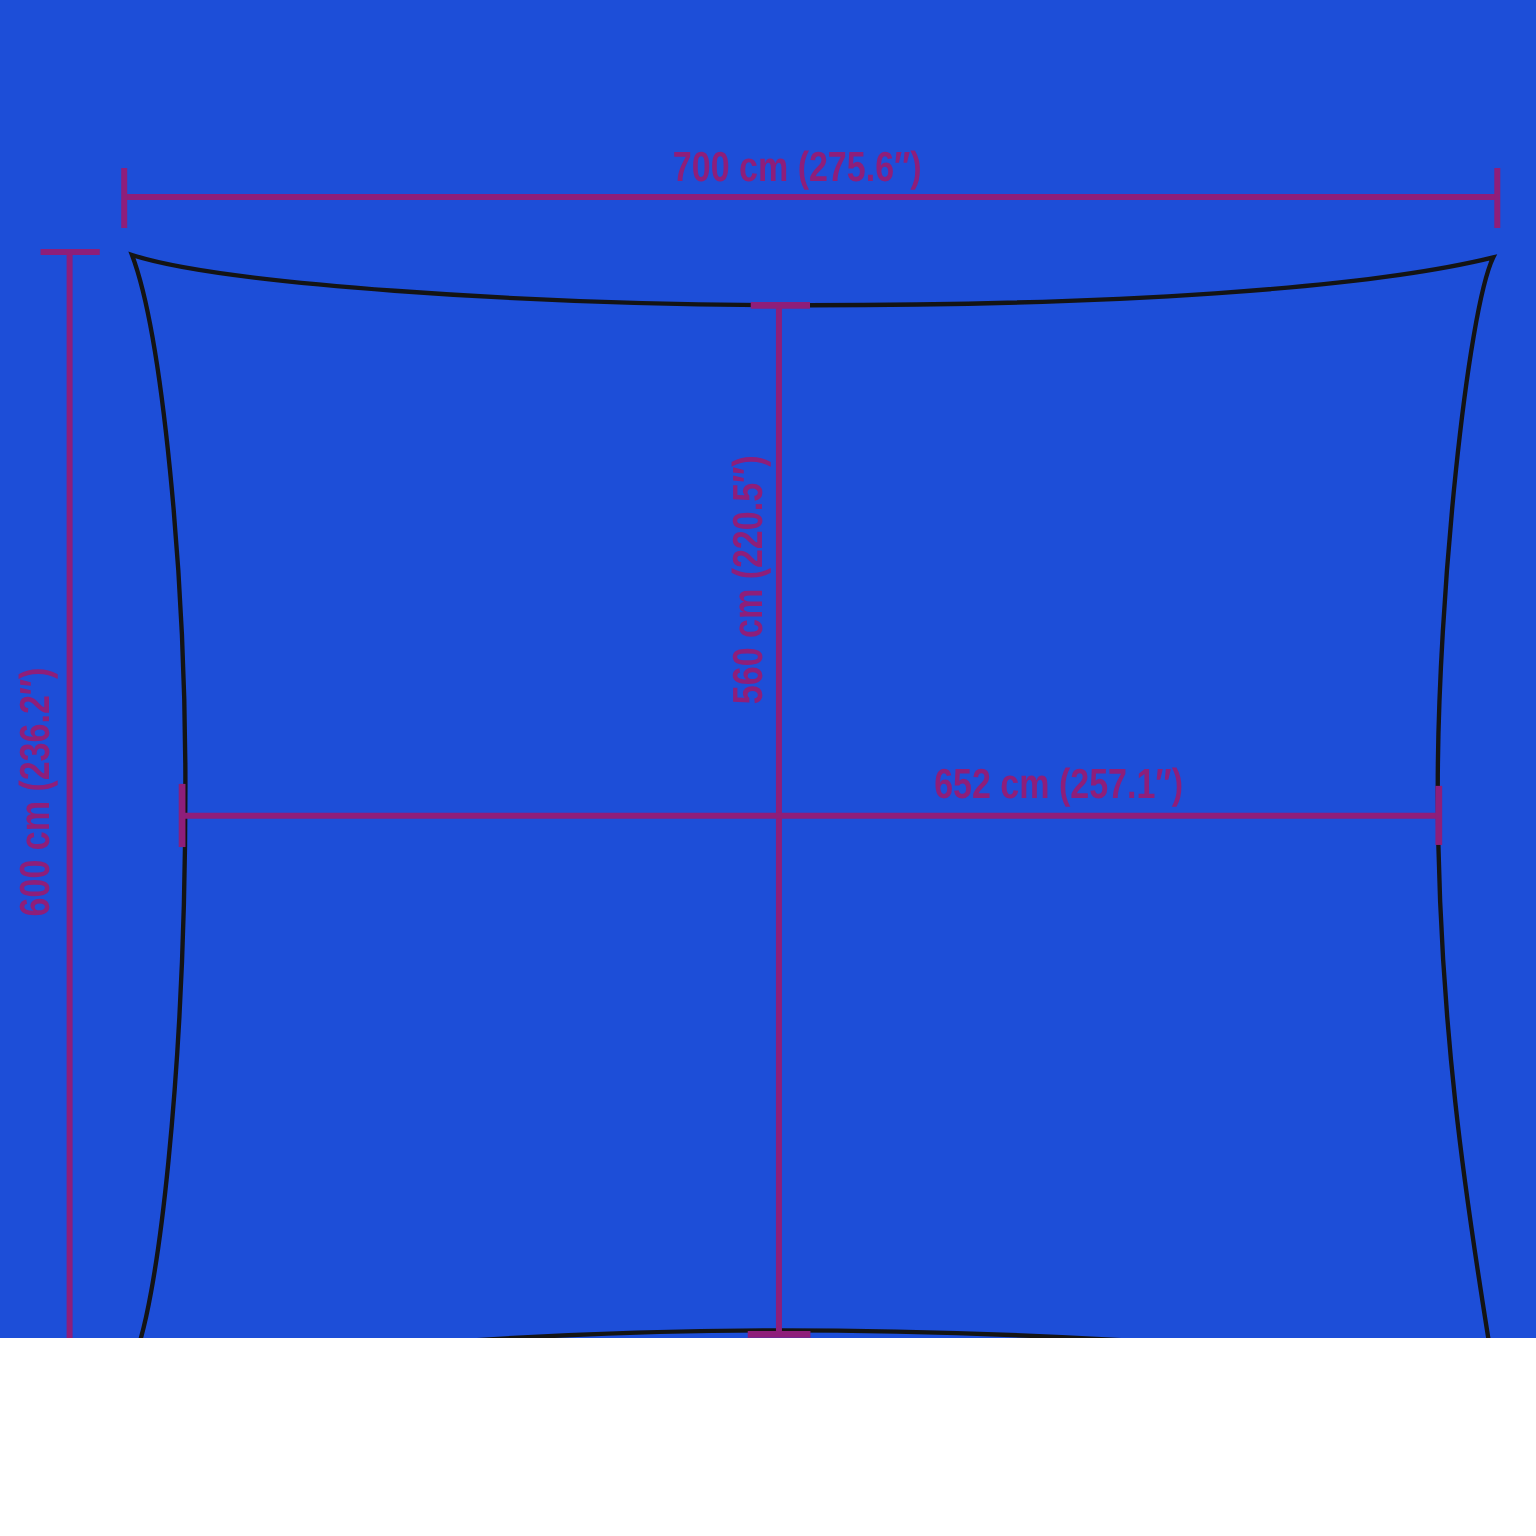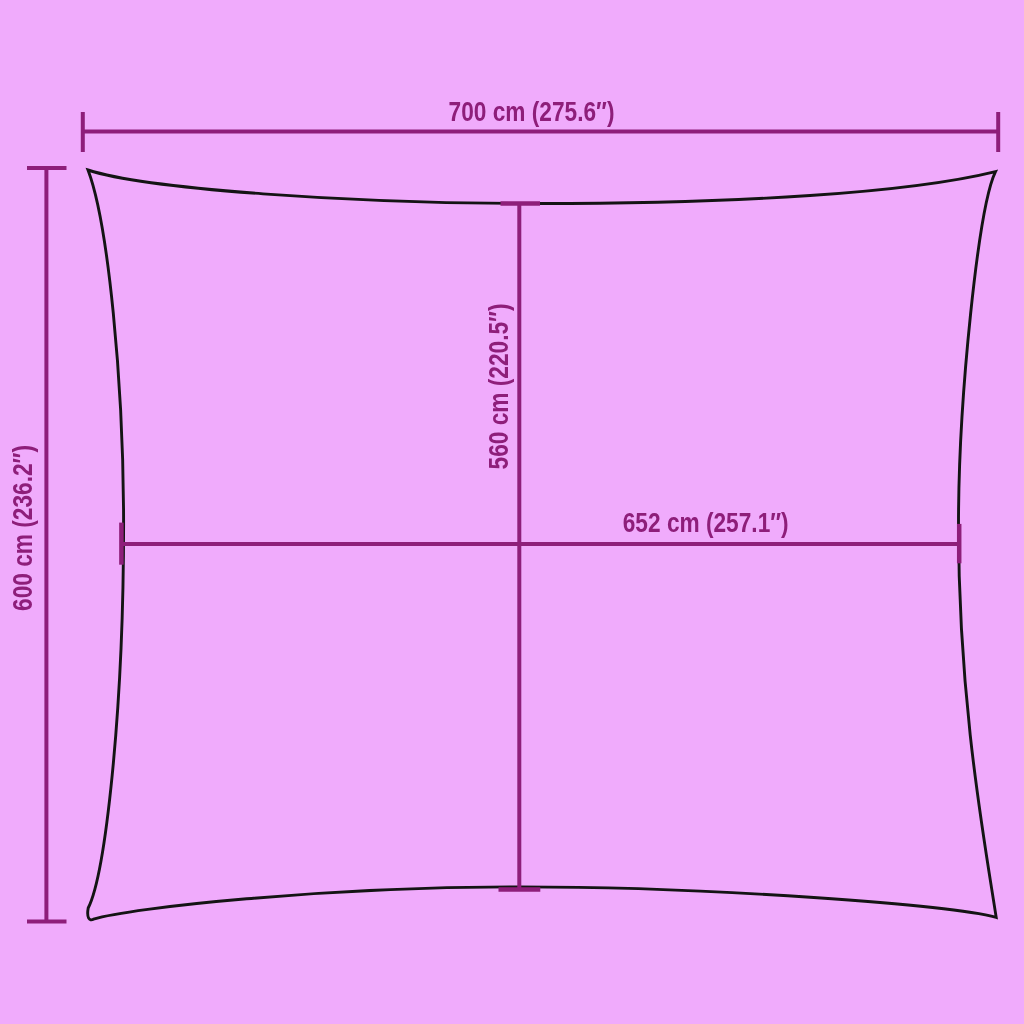--- a/index.html
+++ b/index.html
@@ -1,16 +1,16 @@
 <!DOCTYPE html>
 <html><head>
 <meta charset="utf-8">
 <style>
   html,body{margin:0;padding:0;background:#ffffff;}
-  .wrap{width:1024px;height:1024px;position:relative;background:#f0abfc;overflow:hidden;}
+  .wrap{width:1024px;height:892px;position:relative;background:#1d4ed8;overflow:hidden;}
   text{font-family:"Liberation Sans",sans-serif;font-weight:bold;fill:#8e1e7a;}
 </style>
 </head>
 <body>
 <div class="wrap">
 <svg width="1024" height="1024" viewBox="0 0 1024 1024" xmlns="http://www.w3.org/2000/svg">
 
   <path d="M 88,170
            C 145.9,188.9 346.4,203.5 539.2,203.5
            C 739.4,203.5 909.2,192.9 995.5,171.6

